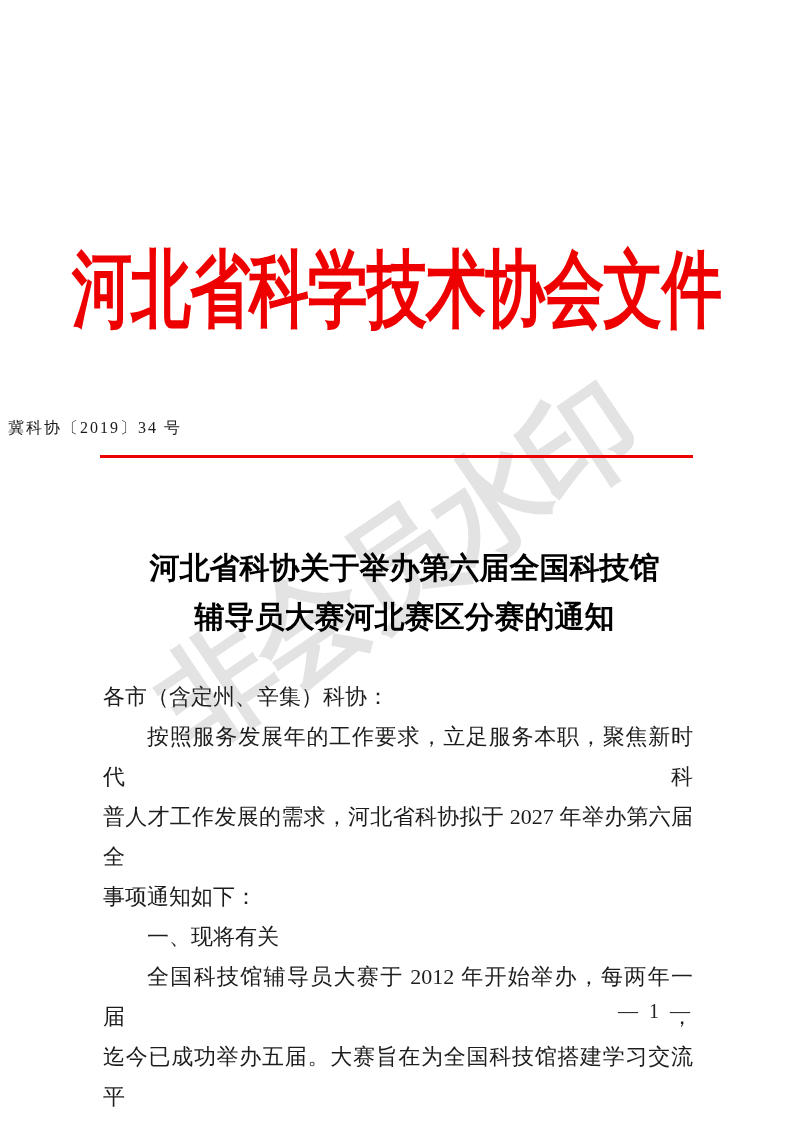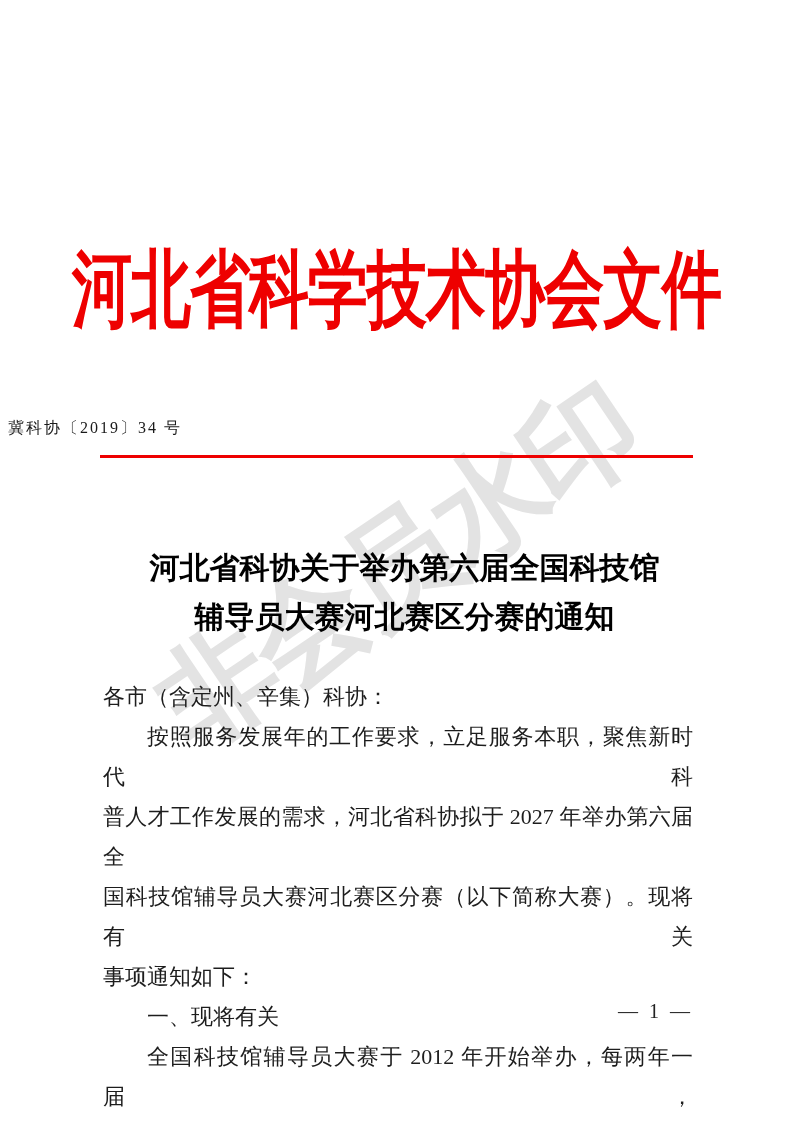--- a/index.html
+++ b/index.html
@@ -124,21 +124,20 @@
 
   <div class="doc-title">
     <div>河北省科协关于举办第六届全国科技馆</div>
     <div>辅导员大赛河北赛区分赛的通知</div>
   </div>
 
   <div class="body-block">
     <div class="salutation">各市（含定州、辛集）科协：</div>
     <div class="indent jfull">按照服务发展年的工作要求，立足服务本职，聚焦新时代科</div>
     <div class="jfull">普人才工作发展的需求，河北省科协拟于 2027 年举办第六届全</div>
-    <div class="jfull">国科技馆辅导员大赛河北赛区分赛（以下简称大赛）。现将有关</div>
     <div>事项通知如下：</div>
     <div class="indent">一、现将有关</div>
     <div class="indent jfull">全国科技馆辅导员大赛于 2012 年开始举办，每两年一届，</div>
     <div class="jfull">迄今已成功举办五届。大赛旨在为全国科技馆搭建学习交流平</div>
   </div>
 
   <div class="page-number">— 1 —</div>
 
 </div>
 

